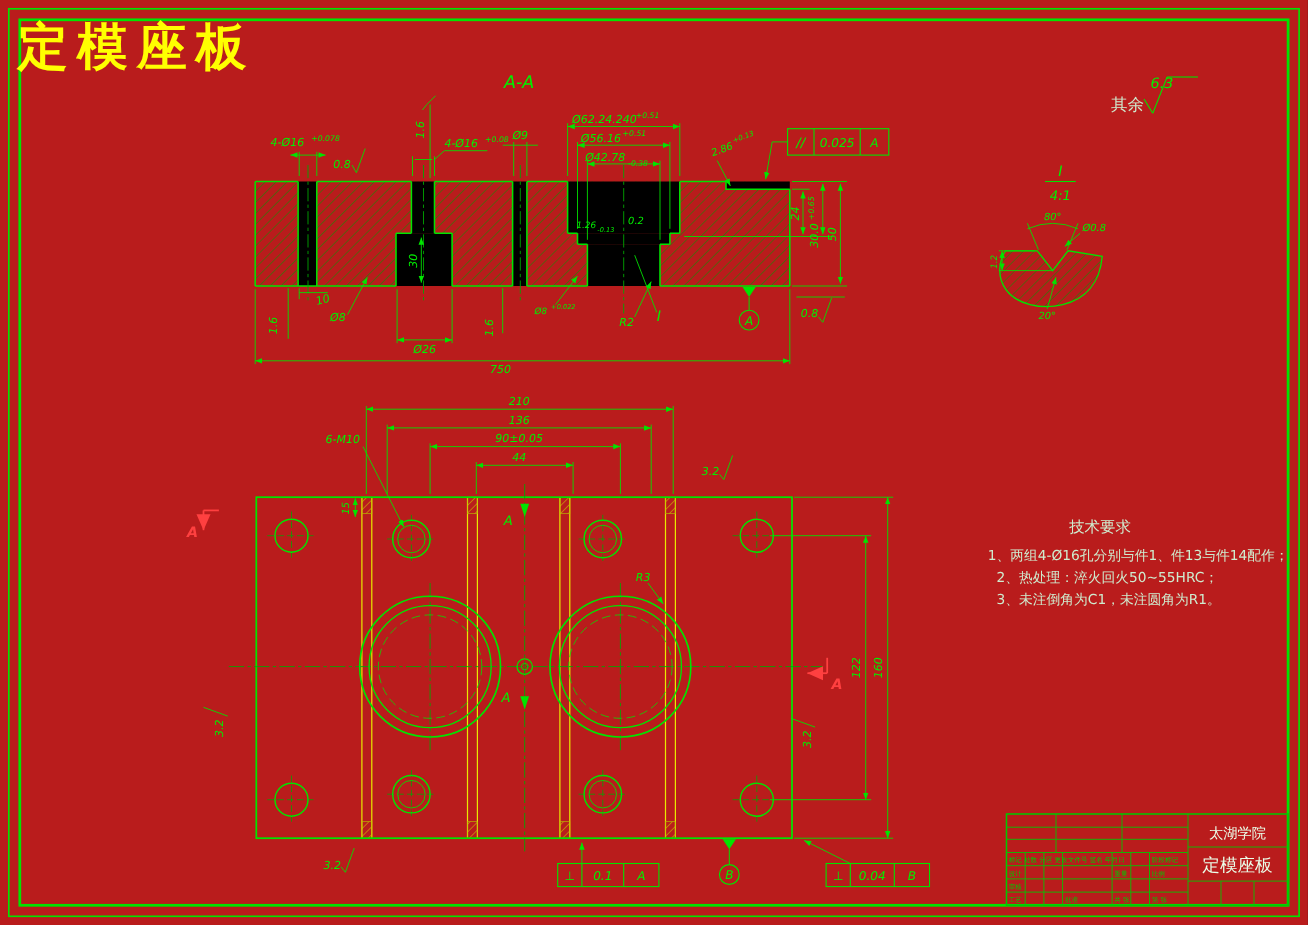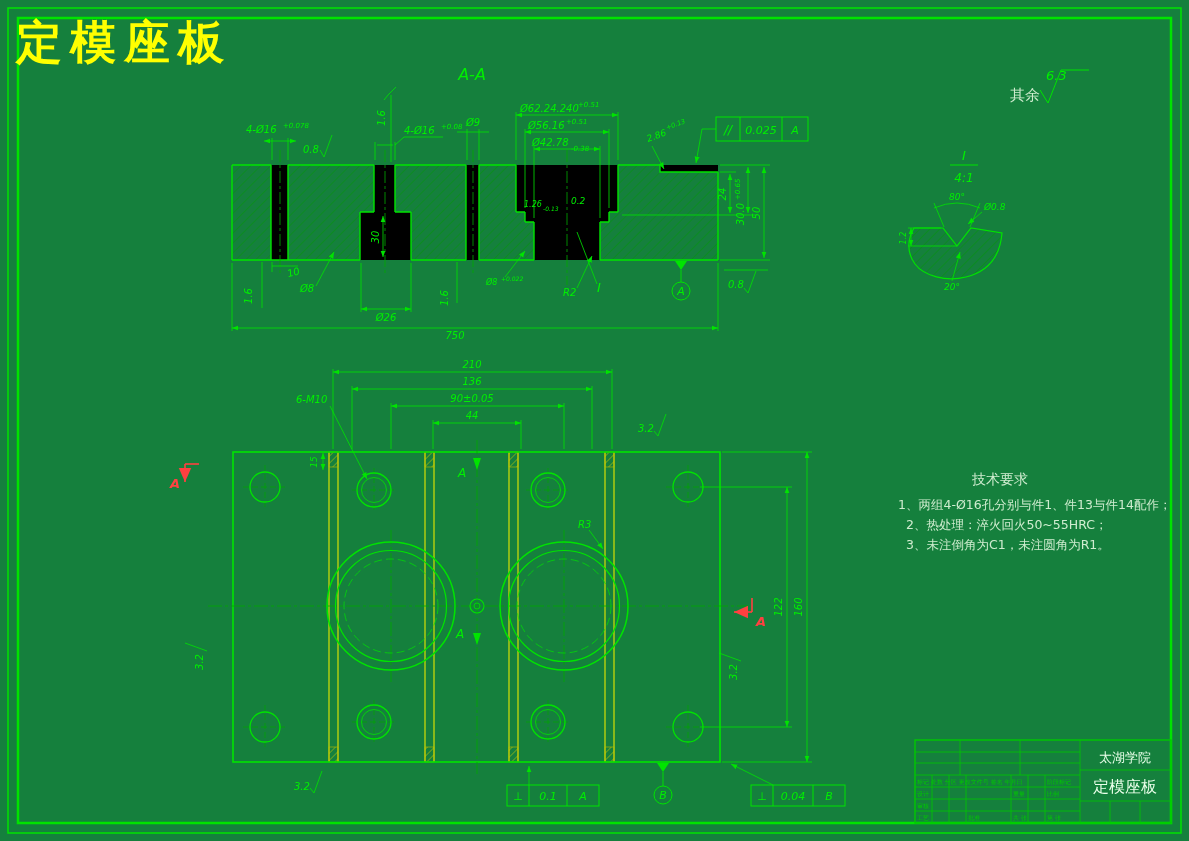--- a/index.html
+++ b/index.html
@@ -1,16 +1,16 @@
 <!DOCTYPE html>
 <html><head>
 <meta charset="utf-8">
 <style>
   html,body{margin:0;padding:0;background:#000;}
-  .stage{position:relative;width:1189px;height:841px;background:#15803d;overflow:hidden;}
+  .stage{position:relative;width:1189px;height:841px;background:#b91c1c;overflow:hidden;}
   svg{display:block;}
   text{font-family:"DejaVu Sans",sans-serif;}
   .dim{fill:#00f000;font-style:italic;}
   .cjk{fill:#cfeccf;font-style:normal;}
   .wt{fill:#eaffea;font-style:normal;}
   .tiny{fill:#00c800;font-size:6px;}
   .red{fill:#ff4040;font-style:italic;font-weight:bold;}
   .mid{text-anchor:middle;}
   .ttl{fill:#ffff00;font-weight:bold;letter-spacing:8px;}
 </style>

